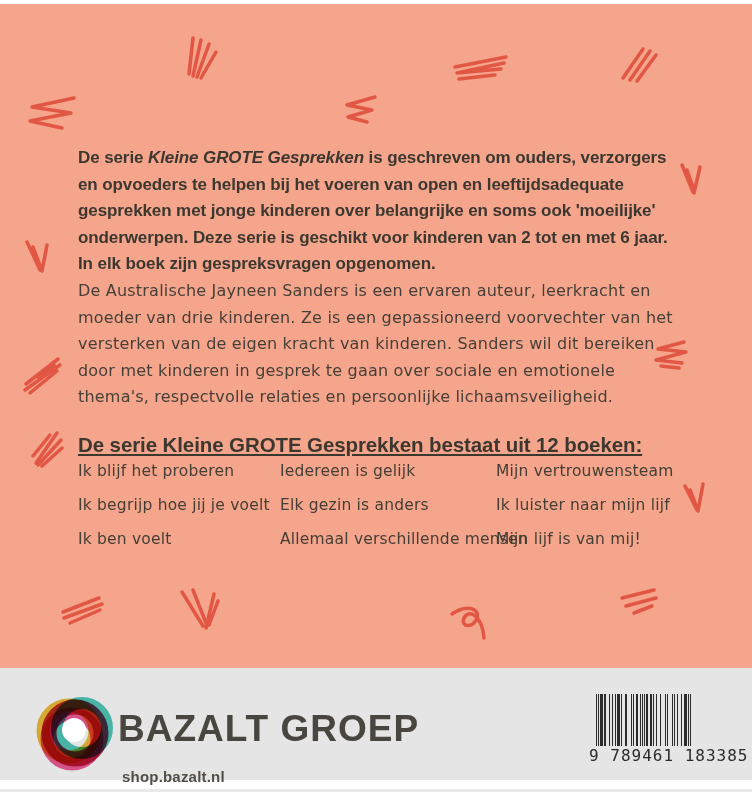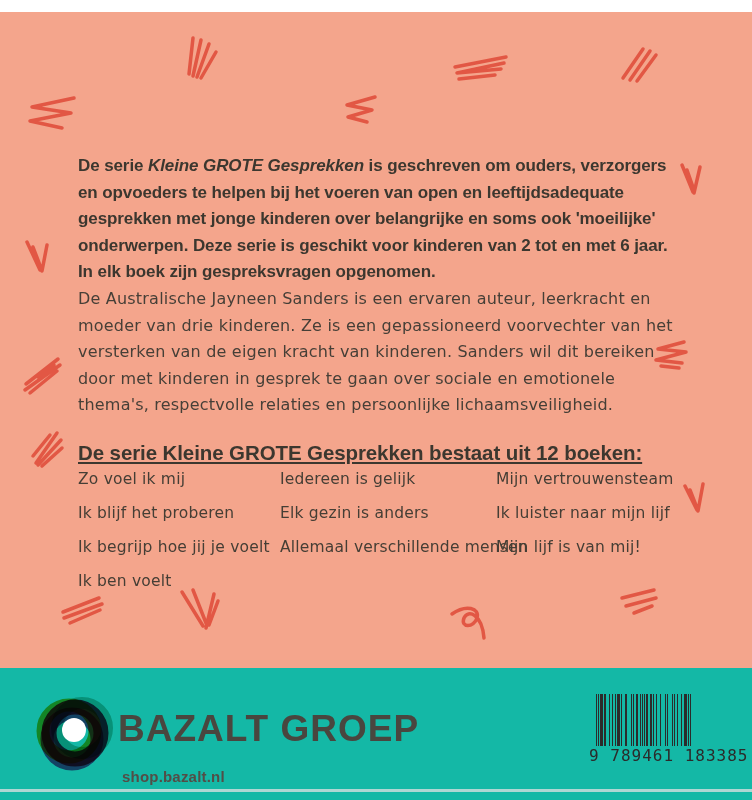--- a/index.html
+++ b/index.html
@@ -1,21 +1,21 @@
 <!DOCTYPE html>
 <html><head>
 <meta charset="utf-8">
 <style>
   html,body{margin:0;padding:0;}
   body{
     width:752px;height:800px;position:relative;overflow:hidden;
     font-family:"Liberation Sans",sans-serif;background:#ffffff;
   }
   .cover{
-    position:absolute;left:0;top:12px;width:752px;height:668px;
+    position:absolute;left:0;top:4px;width:752px;height:668px;
     background:#f4a58c;
   }
   .scribbles{
     position:absolute;left:0;top:0;width:752px;height:800px;
     pointer-events:none;
   }
   .para1{
     position:absolute;left:78px;top:124px;width:602px;
     font-weight:700;font-size:17px;line-height:26.5px;
     color:#3c372f;letter-spacing:-0.1px;
@@ -34,22 +34,22 @@
     position:absolute;left:78px;top:450px;width:608px;
     display:grid;grid-template-columns:202px 216px 1fr;
   }
   .book-col{display:flex;flex-direction:column;}
   .book{
     height:34px;line-height:34px;white-space:nowrap;
     font-family:"DejaVu Sans",sans-serif;font-size:15.5px;
     color:#453e35;letter-spacing:.2px;
   }
   .footer{
-    position:absolute;left:0;top:668px;width:752px;height:132px;
-    background:#14b8a6;
+    position:absolute;left:0;top:668px;width:752px;height:112px;
+    background:#e5e5e5;
   }
   .logo{position:absolute;left:36px;top:24px;width:78px;height:86px;}
   .brand{
     position:absolute;left:118px;top:40px;
     font-size:37px;font-weight:700;color:#49463f;letter-spacing:1px;
     white-space:nowrap;
   }
   .website{
     position:absolute;left:122px;top:100px;
     font-size:15px;font-weight:700;color:#524e47;letter-spacing:.2px;
@@ -79,21 +79,20 @@
 <div class="cover">
 
   <p class="para1"><span>De serie </span><span class="series-title">Kleine GROTE Gesprekken</span><span> is geschreven om ouders, verzorgers en opvoeders te helpen bij het voeren van open en leeftijdsadequate gesprekken met jonge kinderen over belangrijke en soms ook 'moeilijke' onderwerpen. Deze serie is geschikt voor kinderen van 2 tot en met 6 jaar. In elk boek zijn gespreksvragen opgenomen.</span></p>
 
   <p class="para2">De Australische Jayneen Sanders is een ervaren auteur, leerkracht en moeder van drie kinderen. Ze is een gepassioneerd voorvechter van het versterken van de eigen kracht van kinderen. Sanders wil dit bereiken door met kinderen in gesprek te gaan over sociale en emotionele thema's, respectvolle relaties en persoonlijke lichaamsveiligheid.</p>
 
   <h2 class="list-heading">De serie Kleine GROTE Gesprekken bestaat uit 12 boeken:</h2>
 
   <div class="book-grid">
     <div class="book-col">
-      <div class="book">Zo voel ik mij</div>
       <div class="book">Ik blijf het proberen</div>
       <div class="book">Ik begrijp hoe jij je voelt</div>
       <div class="book">Ik ben voelt</div>
     </div>
     <div class="book-col">
       <div class="book">Iedereen is gelijk</div>
       <div class="book">Elk gezin is anders</div>
       <div class="book">Allemaal verschillende mensen</div>
     </div>
     <div class="book-col">

